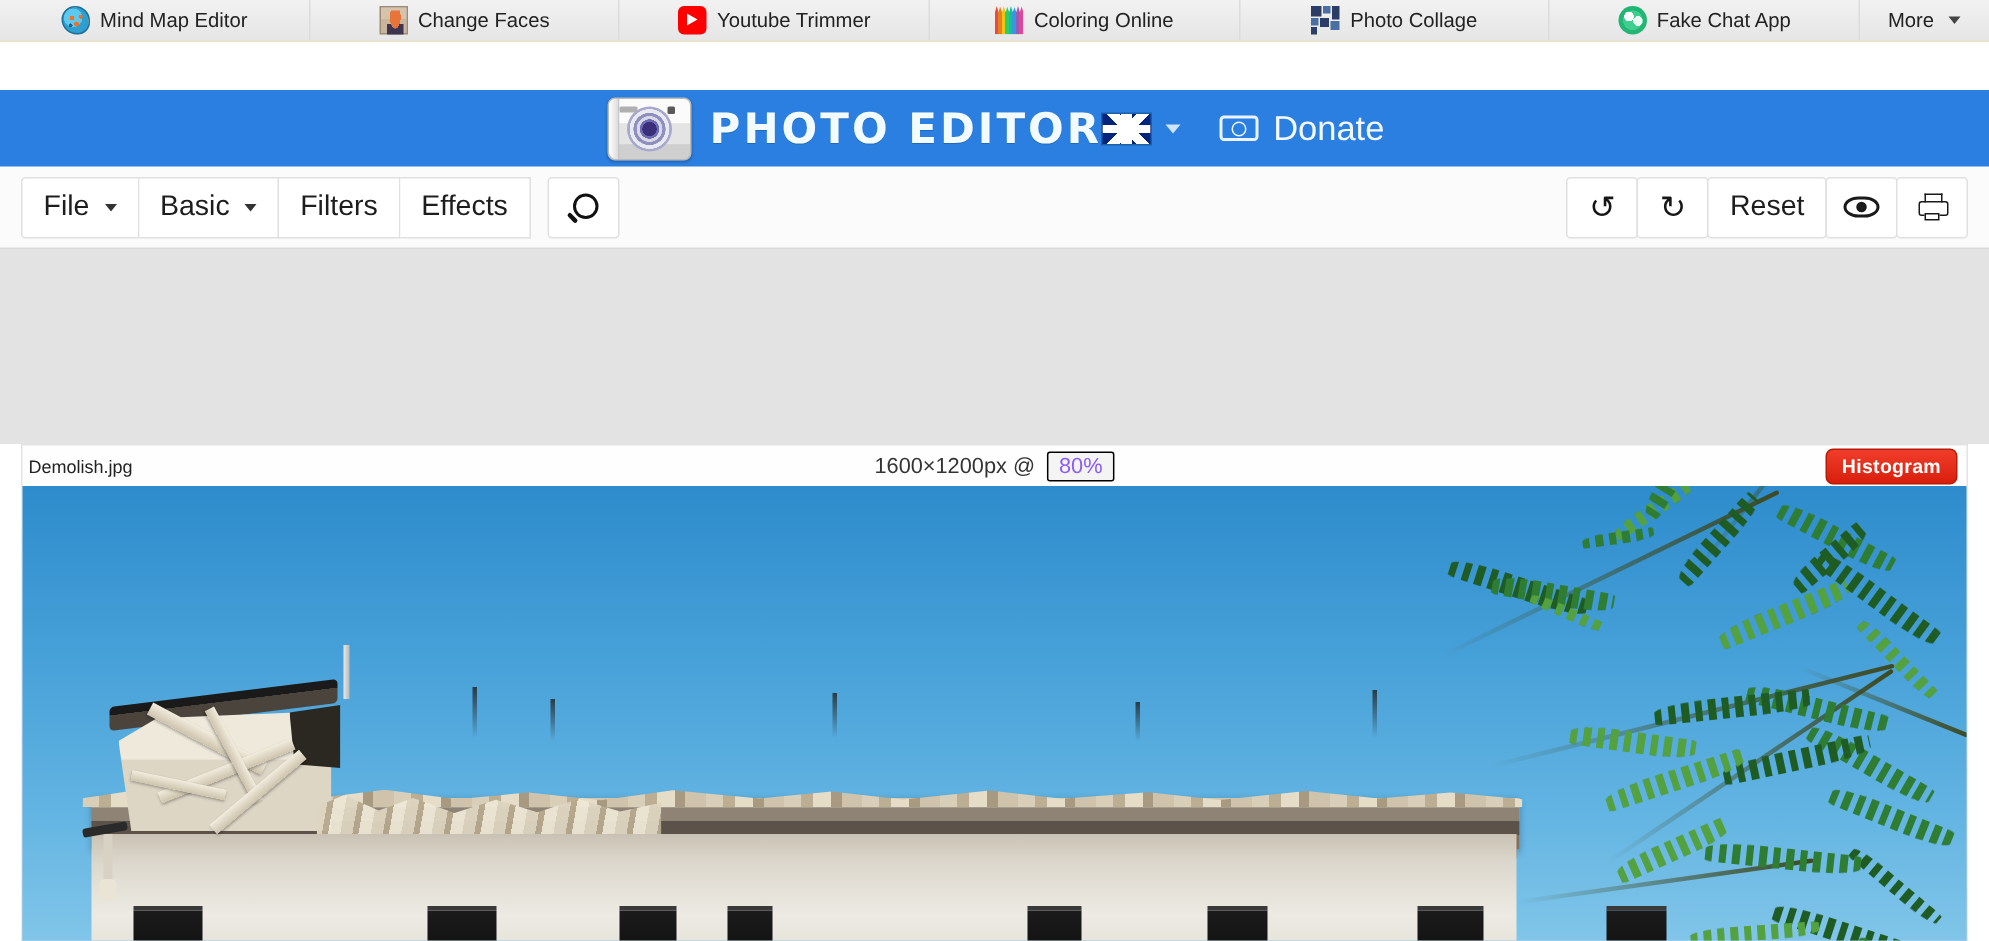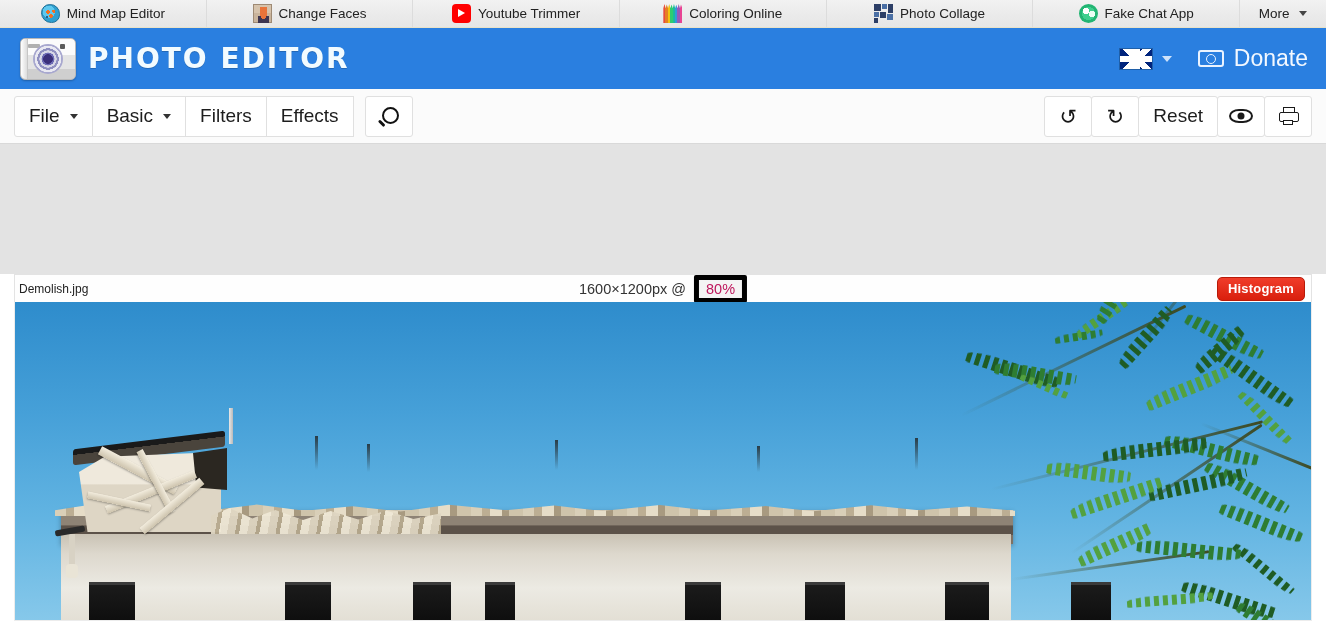--- a/index.html
+++ b/index.html
@@ -125,27 +125,28 @@
   .ico-chat::after {
     content: "";
     position: absolute; left: 3px; top: 3px; width: 13px; height: 13px;
     background:
       radial-gradient(circle at 4px 4px, #fff 0 3.2px, transparent 3.3px),
       radial-gradient(circle at 10px 7px, #eafff4 0 3.2px, transparent 3.3px);
   }
 
   
   .header {
-    height: 61px;
+    height: 51px;
     background: #2a7fe0;
     display: flex;
     align-items: center;
-    justify-content: space-between;
+    justify-content: center;
     padding: 0 18px 0 20px;
     position: relative;
+    margin-top: 32px;
   }
   .brand { display: flex; align-items: center; gap: 12px; cursor: pointer; }
   .cam {
     width: 56px; height: 42px;
     border-radius: 5px;
     background: linear-gradient(to bottom, #fbfbfb 0 40%, #e4e4e4 41% 75%, #cfcfcf 76% 100%);
     border: 1px solid #b9b9b9;
     position: relative;
     box-shadow: 0 1px 2px rgba(0,0,0,.25);
   }
@@ -317,23 +318,23 @@
     position: relative;
     padding: 0 6px 0 4px;
   }
   .fname { font-size: 12px; color: #222; }
   .dims {
     position: absolute; left: 50%; transform: translateX(-50%);
     display: flex; align-items: center; gap: 8px;
     font-size: 14.5px; color: #333;
   }
   .zoomsel {
-    font-size: 14.5px; color: #be185d;
+    font-size: 14.5px; color: #8b5cf6;
     background: #f4f4f4;
-    border: 5px solid #000000;
+    border: 1px solid #000000;
     border-radius: 2px;
     padding: 1px 7px;
     cursor: pointer;
   }
   .histogram {
     margin-left: auto;
     background: linear-gradient(to bottom, #f03d2a 0%, #d91f0d 100%);
     color: #fff;
     font-size: 13px;
     font-weight: bold;

